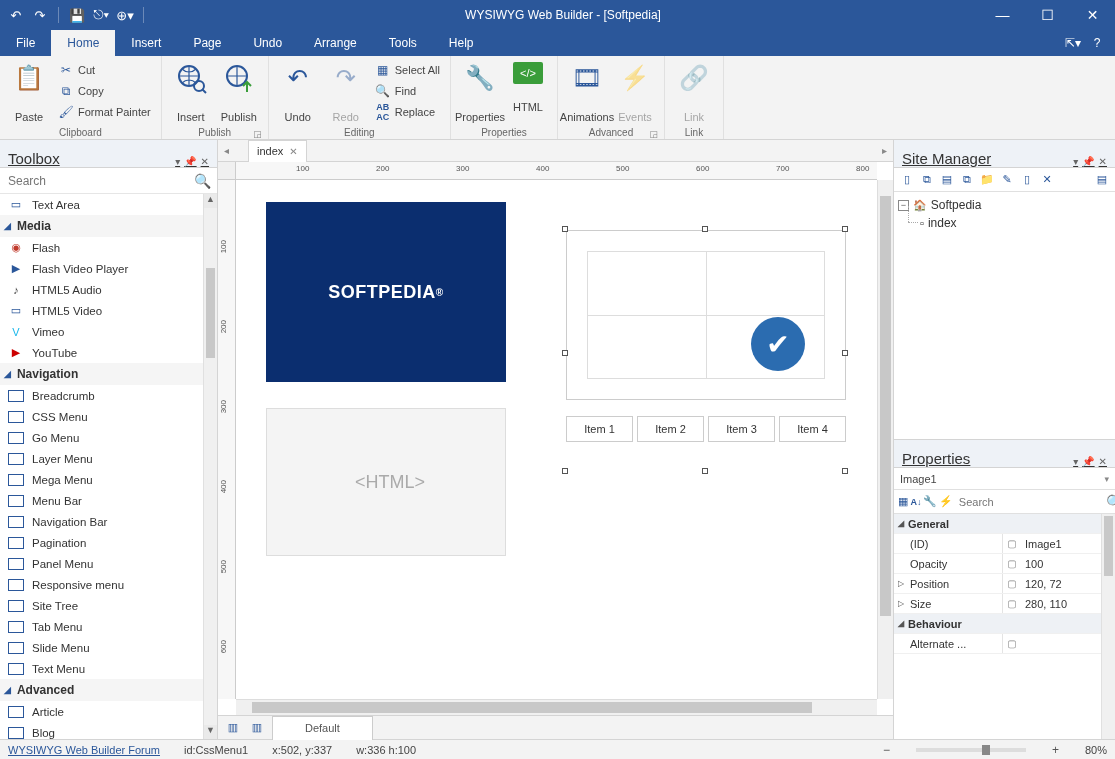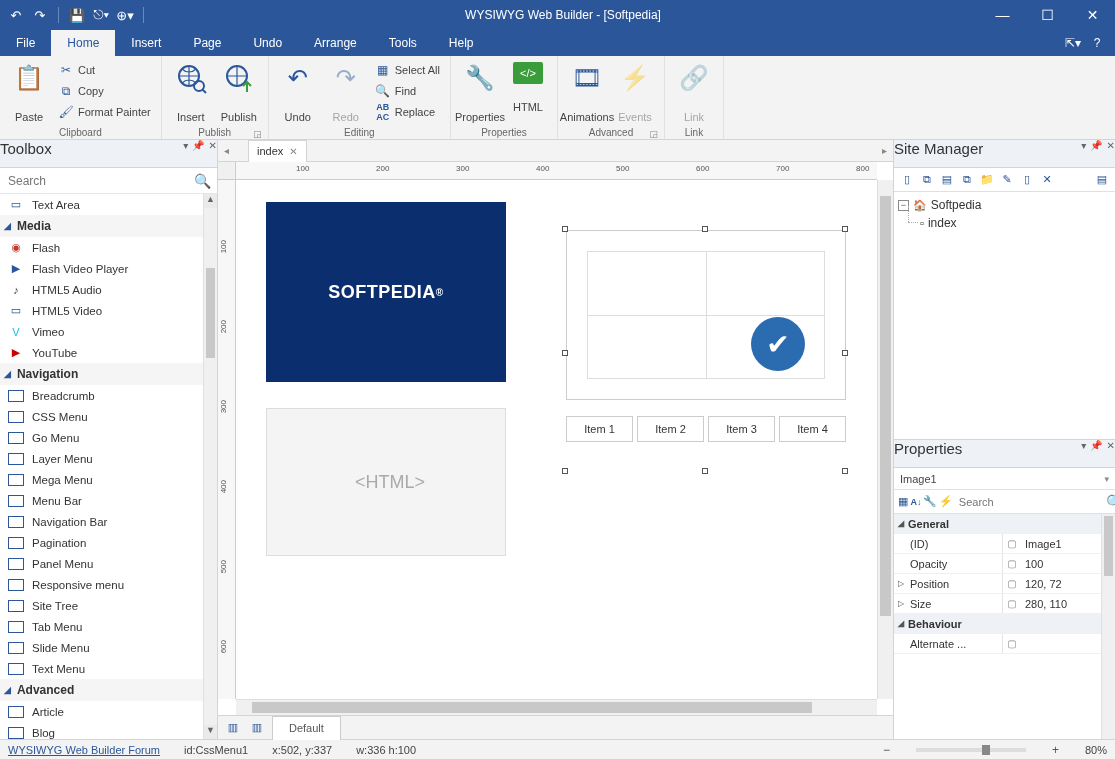--- a/index.html
+++ b/index.html
@@ -34,21 +34,21 @@
 .rbig.disabled { opacity: 0.45; cursor: default; }
 .rcol { display: flex; flex-direction: column; gap: 1px; }
 .rsmall { display: flex; align-items: center; gap: 4px; cursor: pointer; padding: 1px 4px; height: 20px; font-size: 11px; color: #444; }
 .rsmall-icon { width: 16px; height: 16px; display: flex; align-items: center; justify-content: center; font-size: 12px; color: #2b579a; }
 
 
 .main { display: flex; height: calc(759px - 30px - 26px - 84px - 20px); }
 
 
 .panel-left { width: 218px; border-right: 1px solid #d4d4d4; display: flex; flex-direction: column; background: #fafafa; }
-.panel-header { height: 28px; background: #eef2f7; border-bottom: 1px solid #d4d4d4; display: flex; align-items: flex-start; padding: 0 0; }
+.panel-header { height: 28px; background: #eef2f7; border-bottom: 1px solid #d4d4d4; display: flex; align-items: flex-end; padding: 0 8px; text-decoration: underline; }
 .panel-title { flex: 1; font-size: 15px; color: #333; }
 .panel-hbtns { display: flex; gap: 4px; color: #666; font-size: 10px; }
 .panel-hbtn { cursor: pointer; }
 .search-row { height: 26px; display: flex; align-items: center; padding: 2px 4px; border-bottom: 1px solid #e6e6e6; background:#fff; }
 .search-input { flex: 1; border: none; outline: none; font-size: 12px; color: #888; padding: 2px 4px; background:transparent; }
 .search-icon { width: 20px; color: #2b579a; text-align: center; cursor: pointer; font-size:14px; }
 .tool-list { flex: 1; overflow: hidden; position: relative; background:#fff;}
 .tool-scroll { position: absolute; inset: 0 14px 0 0; overflow: hidden; }
 .tool-sb { position: absolute; right: 0; top: 0; bottom: 0; width: 14px; background: #f0f0f0; border-left: 1px solid #e0e0e0; display:flex; flex-direction:column; }
 .tool-sb-btn { height: 14px; text-align: center; font-size: 9px; color:#666; background:#eaeaea; cursor:pointer; }
@@ -86,21 +86,21 @@
 .imgframe .gridv { position:absolute; left:50%; top:20px; bottom:20px; width:1px; background:#ddd;}
 .imgframe .gridh { position:absolute; top:50%; left:20px; right:20px; height:1px; background:#ddd;}
 .imgframe .check { position:absolute; right:40px; bottom:28px; width:54px; height:54px; border-radius:50%; background:#2b6cb0; display:flex; align-items:center; justify-content:center; color:#fff; font-size:28px;}
 
 .cssmenu { position:absolute; left:330px; top:236px; width:280px; height:26px; display:flex; gap:4px; }
 .cssmenu-item { flex:1; border:1px solid #ccc; background:#fff; font-size:11px; display:flex; align-items:center; justify-content:center; cursor:pointer;}
 .sel-handle { position:absolute; width:6px; height:6px; background:#fff; border:1px solid #555; }
 
 .layer-bar { height: 24px; border-top:1px solid #d4d4d4; background:#f3f3f3; display:flex; align-items:center; padding:0 6px; gap:6px; font-size:11px; color:#555;}
 .layer-bar .lb-icon { width:18px; height:18px; display:flex; align-items:center; justify-content:center; color:#2b579a; cursor:pointer; border:1px solid transparent;}
-.layer-bar .lb-tab { padding:0 16px; height:24px; display:flex; align-items:center; background:#fff; border:1px solid #ccc; border-bottom:none; cursor:pointer;}
+.layer-bar .lb-tab { padding:0 32px; height:24px; display:flex; align-items:center; background:#fff; border:1px solid #ccc; border-bottom:none; cursor:pointer;}
 
 
 .panel-right { width: 222px; border-left: 1px solid #d4d4d4; display: flex; flex-direction: column; background:#fafafa;}
 .sm-toolbar { height: 24px; border-bottom:1px solid #e0e0e0; display:flex; align-items:center; padding:0 4px; gap:2px; background:#fff;}
 .sm-tb-btn { width:18px; height:18px; display:flex; align-items:center; justify-content:center; font-size:11px; color:#2b579a; cursor:pointer;}
 .sm-tree { flex:1; background:#fff; padding:4px; font-size:12px; overflow:hidden; }
 .sm-node { display:flex; align-items:center; gap:4px; height:18px; }
 .sm-node .exp { width:11px; height:11px; border:1px solid #888; font-size:9px; line-height:9px; text-align:center; cursor:pointer; color:#555;}
 .sm-node .nicon { font-size:11px; }
 .sm-child { margin-left: 22px; position:relative;}

